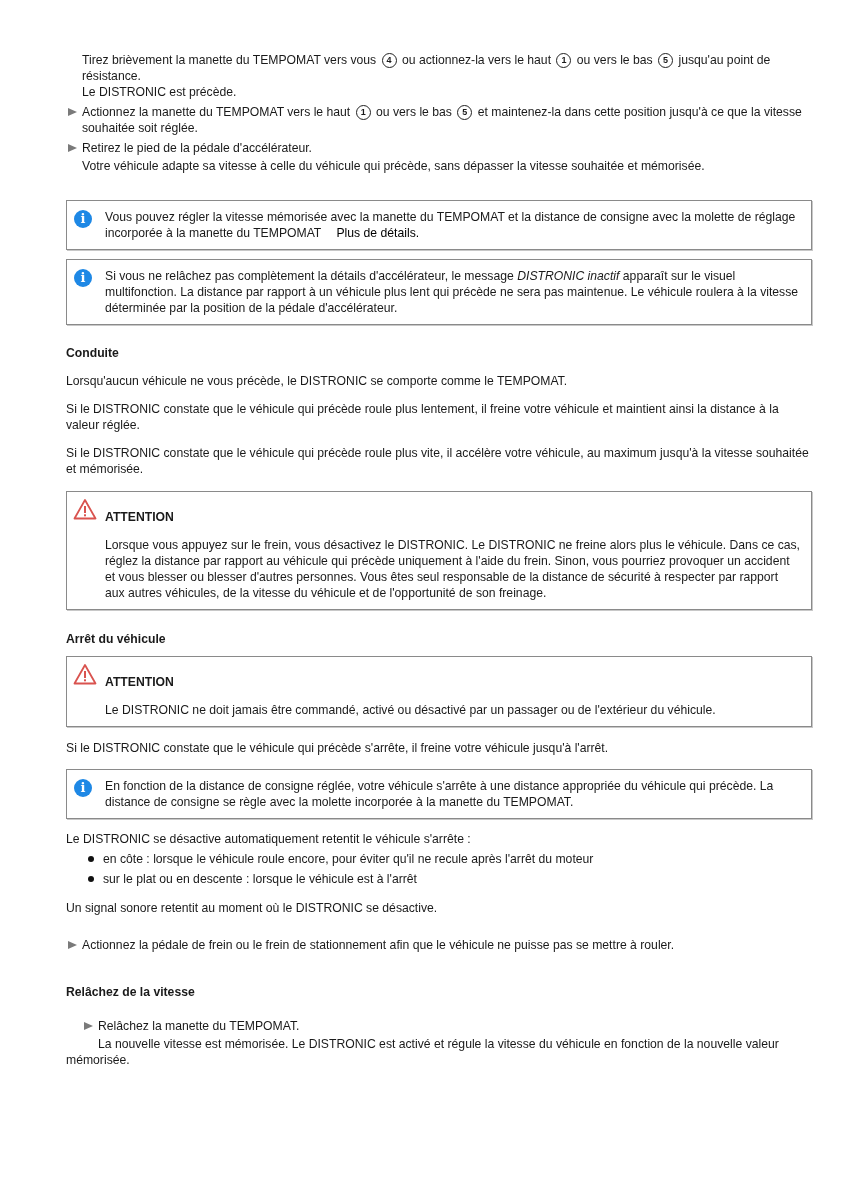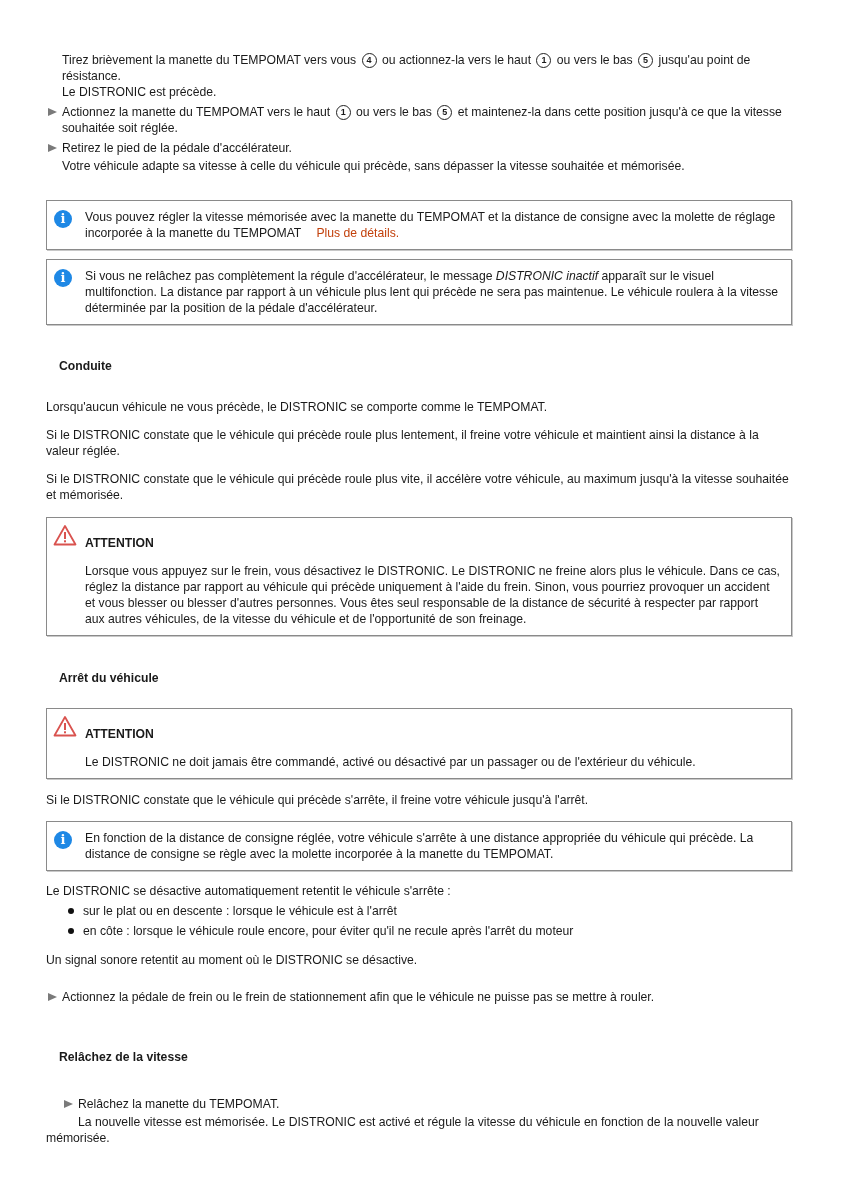--- a/index.html
+++ b/index.html
@@ -1,21 +1,21 @@
 <!DOCTYPE html>
 <html><head>
   <meta charset="utf-8">
   <style>
     html, body { margin: 0; padding: 0; background: #ffffff; }
     body {
       width: 848px; height: 1200px; position: relative; overflow: hidden;
       font-family: "Liberation Sans", sans-serif; font-size: 12.2px; color: #1a1a1a;
       line-height: 16px;
     }
-    .page { position: absolute; left: 46px; top: 52px; width: 746px; }
+    .page { position: absolute; left: 66px; top: 52px; width: 746px; }
     .p { margin: 0; }
     .indent { padding-left: 16px; }
     .step { position: relative; padding-left: 16px; }
     .step .arrow {
       position: absolute; left: 2px; top: 4px; width: 0; height: 0;
       border-top: 4.5px solid transparent; border-bottom: 4.5px solid transparent;
       border-left: 9px solid #7a7a7a;
     }
     .substep { position: relative; padding-left: 32px; }
     .substep .arrow { left: 18px; }
@@ -29,22 +29,22 @@
       position: relative; padding: 8px 10px 8px 38px; background: #fff;
     }
     .info-icon {
       position: absolute; left: 7px; top: 9px; width: 18px; height: 18px;
       border-radius: 50%; background: #1e88e5; color: #fff; text-align: center;
       font-family: "DejaVu Serif", serif; font-weight: bold; font-size: 13px; line-height: 18px;
     }
     .warn-box { padding: 16px 10px 8px 38px; }
     .warn-icon { position: absolute; left: 6px; top: 6px; width: 24px; height: 22px; }
     .warn-title { font-weight: bold; margin-bottom: 11px; line-height: 18px; }
-    .link { color: #c2410c; margin-left: 12px; }
-    .heading { font-weight: bold; margin: 13px; }
+    .link { color: #000000; margin-left: 12px; }
+    .heading { font-weight: bold; margin: 0; }
     .bullets { margin: 0; padding: 0; list-style: none; }
     .bullets li { position: relative; padding-left: 37px; margin-bottom: 4px; }
     .bullets li .dot {
       position: absolute; left: 22px; top: 5px; width: 6px; height: 6px;
       border-radius: 50%; background: #111;
     }
     .gap2 { height: 2px; } .gap4 { height: 4px; }
   </style>
 </head>
 <body>
@@ -83,21 +83,21 @@
   <div class="box">
     <span class="info-icon">i</span>
     <span>Vous pouvez régler la vitesse mémorisée avec la manette du TEMPOMAT et la distance de consigne avec la molette de réglage incorporée à la manette du TEMPOMAT</span>
     <span class="link">Plus de détails.</span>
   </div>
 
   <div style="height:9px"></div>
 
   <div class="box">
     <span class="info-icon">i</span>
-    <span>Si vous ne relâchez pas complètement la régule d'accélérateur, le message </span><em>DISTRONIC inactif</em><span> apparaît sur le visuel multifonction. La distance par rapport à un véhicule plus lent qui précède ne sera pas maintenue. Le véhicule roulera à la vitesse déterminée par la position de la pédale d'accélérateur.</span>
+    <span>Si vous ne relâchez pas complètement la détails d'accélérateur, le message </span><em>DISTRONIC inactif</em><span> apparaît sur le visuel multifonction. La distance par rapport à un véhicule plus lent qui précède ne sera pas maintenue. Le véhicule roulera à la vitesse déterminée par la position de la pédale d'accélérateur.</span>
   </div>
 
   <div style="height:20px"></div>
 
   <div class="heading">Conduite</div>
   <div style="height:12px"></div>
   <div class="p">Lorsqu'aucun véhicule ne vous précède, le DISTRONIC se comporte comme le TEMPOMAT.</div>
   <div style="height:12px"></div>
   <div class="p">Si le DISTRONIC constate que le véhicule qui précède roule plus lentement, il freine votre véhicule et maintient ainsi la distance à la valeur réglée.</div>
   <div style="height:12px"></div>
@@ -134,22 +134,22 @@
 
   <div class="box">
     <span class="info-icon">i</span>
     <span>En fonction de la distance de consigne réglée, votre véhicule s'arrête à une distance appropriée du véhicule qui précède. La distance de consigne se règle avec la molette incorporée à la manette du TEMPOMAT.</span>
   </div>
 
   <div style="height:12px"></div>
   <div class="p">Le DISTRONIC se désactive automatiquement retentit le véhicule s'arrête :</div>
   <div style="height:4px"></div>
   <ul class="bullets">
+    <li><span class="dot"></span><span>en côte : lorsque le véhicule roule encore, pour éviter qu'il ne recule après l'arrêt du moteur</span></li>
     <li><span class="dot"></span><span>sur le plat ou en descente : lorsque le véhicule est à l'arrêt</span></li>
-    <li><span class="dot"></span><span>en côte : lorsque le véhicule roule encore, pour éviter qu'il ne recule après l'arrêt du moteur</span></li>
   </ul>
   <div style="height:9px"></div>
   <div class="p">Un signal sonore retentit au moment où le DISTRONIC se désactive.</div>
   <div style="height:21px"></div>
   <div class="p step">
     <span class="arrow"></span>
     <span>Actionnez la pédale de frein ou le frein de stationnement afin que le véhicule ne puisse pas se mettre à rouler.</span>
   </div>
 
   <div style="height:31px"></div>

